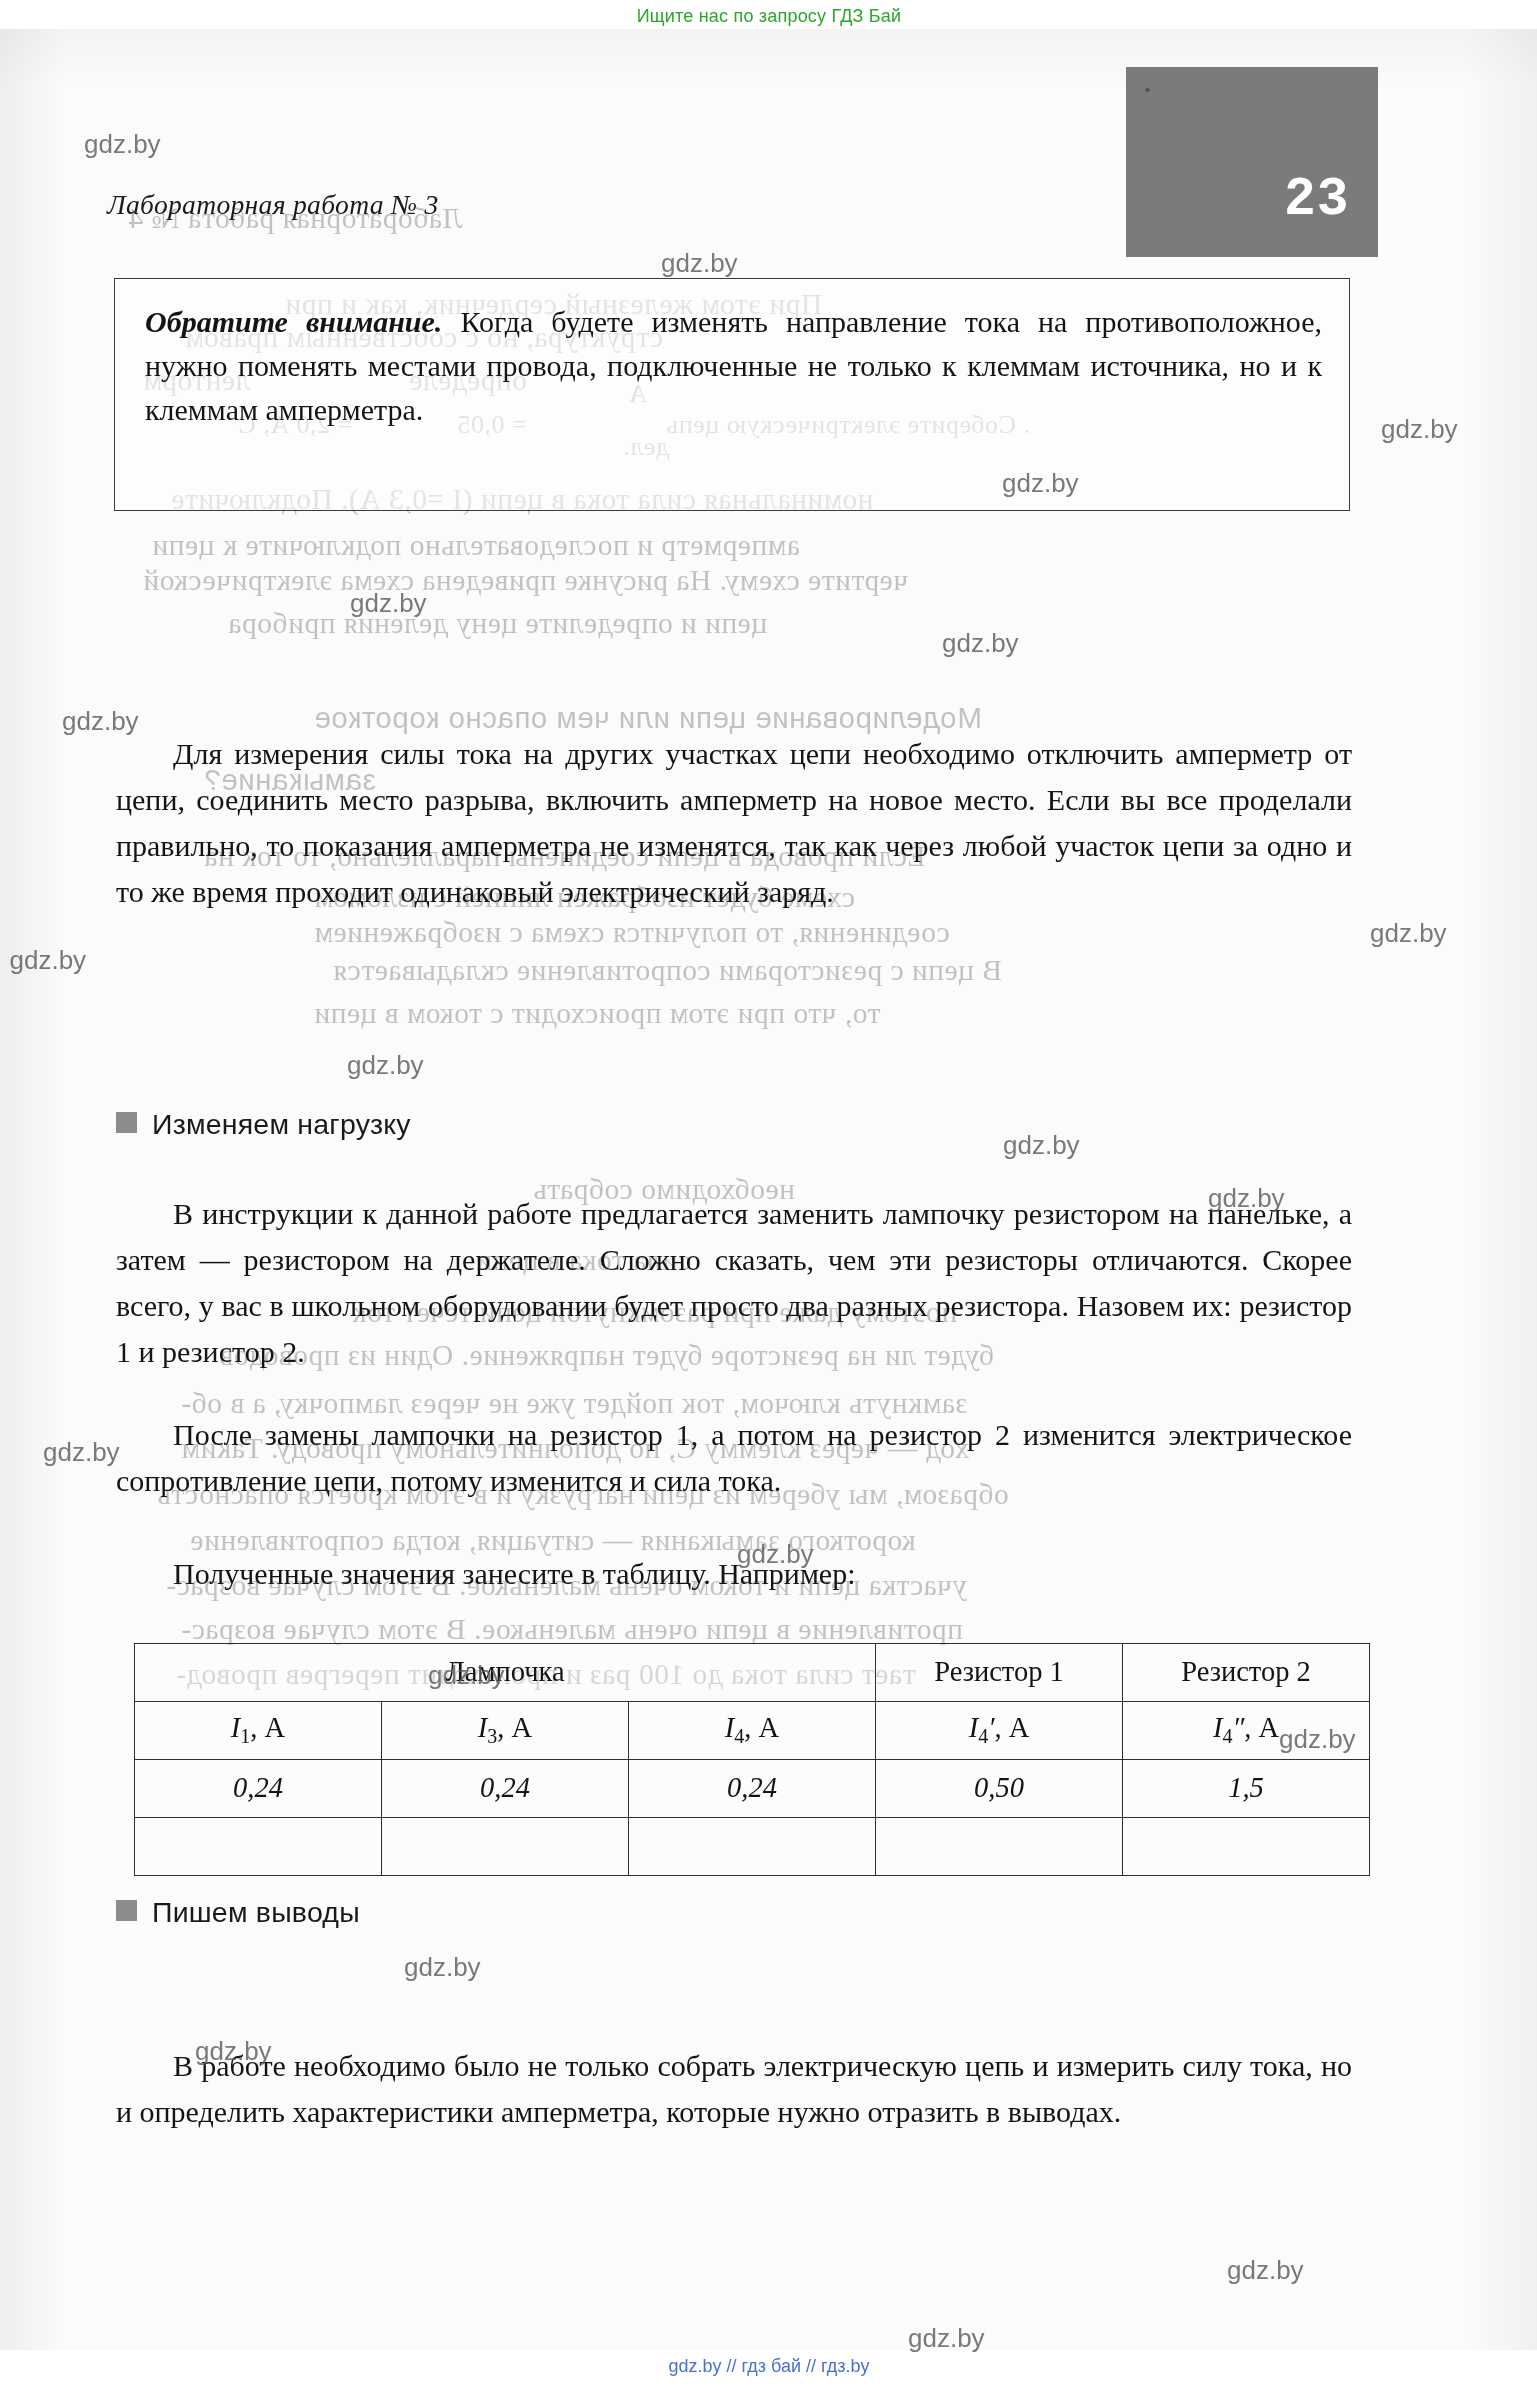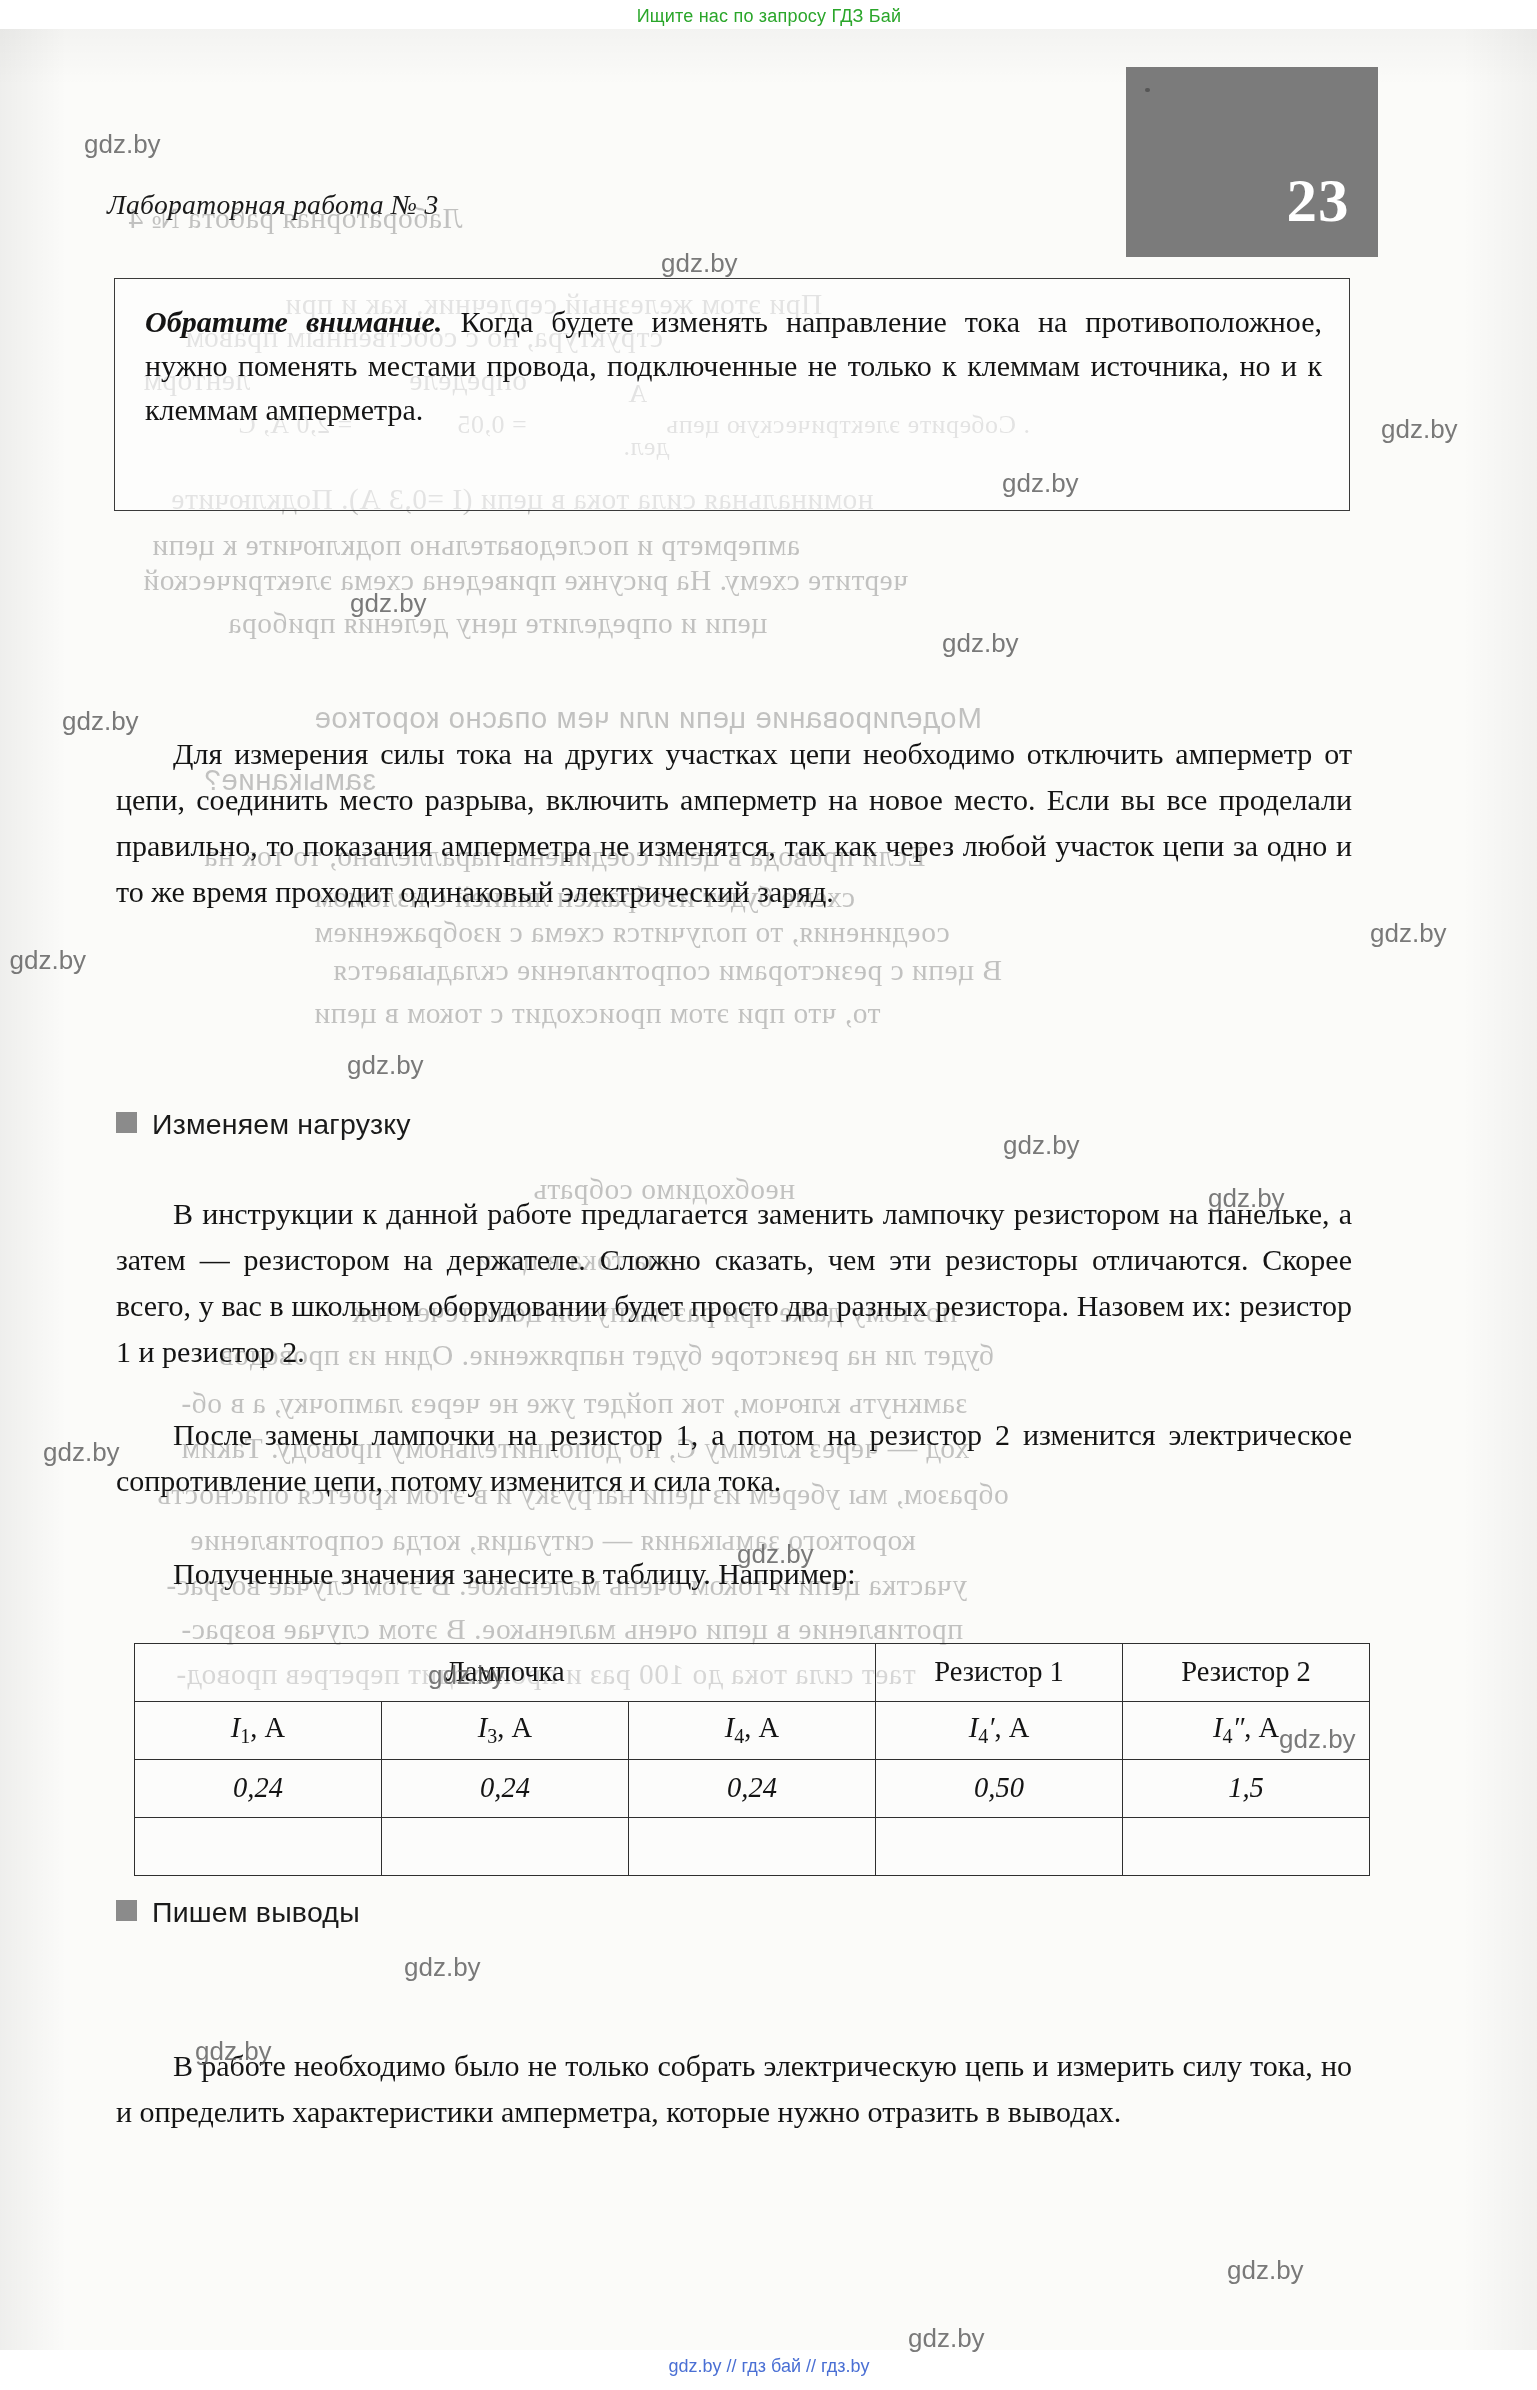--- a/index.html
+++ b/index.html
@@ -55,25 +55,25 @@
     position: absolute;
     top: 38px;
     right: 160px;
     width: 252px;
     height: 190px;
     background: #7b7b7b;
     color: #ffffff;
   }
   .page-number-box .num {
     position: absolute;
-    bottom: 21px;
+    bottom: 27px;
     right: 28.5px;
-    font-family: Liberation Serif, serif;
+    font-family: Liberation Mono, monospace;
     font-weight: bold;
-    font-size: 61px;
+    font-size: 53px;
     letter-spacing: 1px;
   }
   .page-number-box .dot {
     position: absolute;
     top: 21px;
     left: 19px;
     width: 4.8px;
     height: 4.8px;
     border-radius: 50%;
     background: #565656;

